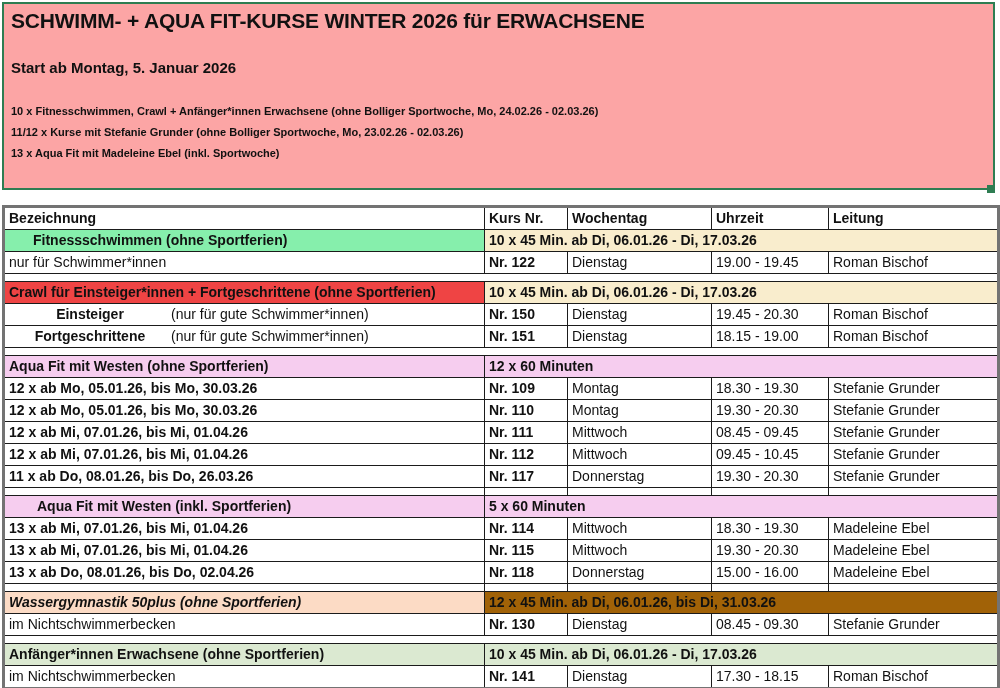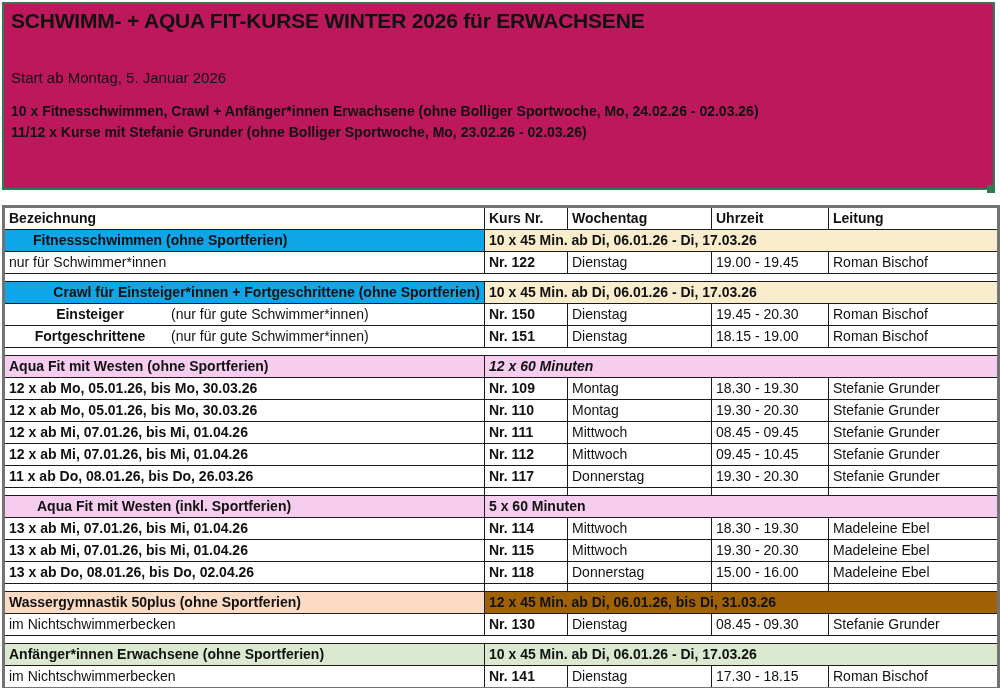--- a/index.html
+++ b/index.html
@@ -11,26 +11,26 @@
   
   .hdr-box {
     position:absolute; left:2px; top:2px; width:993px; height:188px;
     box-sizing:border-box; border:2px solid #2e7d52; background:#d9d9d9;
   }
   .hdr-title {
     position:absolute; left:7px; top:5px;
     font-size:21px; font-weight:bold; letter-spacing:-0.2px; white-space:nowrap;
   }
   .hdr-sub {
-    position:absolute; left:7px; top:65px;
-    font-size:15px; font-weight:normal; white-space:nowrap;
+    position:absolute; left:7px; top:55px;
+    font-size:15px; font-weight:bold; white-space:nowrap;
   }
   .hdr-notes {
     position:absolute; left:7px; top:97px;
-    font-size:14px; font-weight:bold; line-height:21px; white-space:nowrap;
+    font-size:11px; font-weight:bold; line-height:21px; white-space:nowrap;
   }
   .sel-handle {
     position:absolute; left:987px; top:185px; width:8px; height:8px;
     background:#245c3d; z-index:3;
   }
   
   table.tbl {
     position:absolute; left:2px; top:205px; width:995px;
     border-collapse:collapse; table-layout:fixed;
     border:3px solid #737373;
@@ -44,26 +44,27 @@
   .tbl thead td { font-weight:bold; }
   .tbl td.b, .tbl .b { font-weight:bold; }
   .tbl tr.sec td { font-weight:bold; }
   .tbl tr.gap td { height:7px; border-left:none; border-right:none; padding:0; }
   .tbl tr.gapd td { border-left:1px solid #1b1b1b; border-right:1px solid #1b1b1b; }
   .nw { display:inline-block; min-width:162px;text-align:center; }
 </style>
 </head>
 <body>
 
-<div class="hdr-box" style="background: #be185d; border-color: rgb(46, 125, 82);">
+<div class="hdr-box" style="background: #fca5a5; border-color: rgb(46, 125, 82);">
   <div class="hdr-title">SCHWIMM- + AQUA FIT-KURSE WINTER 2026 für ERWACHSENE</div>
   <div class="hdr-sub">Start ab Montag, 5. Januar 2026</div>
   <div class="hdr-notes">
     <div>10 x Fitnesschwimmen, Crawl + Anfänger*innen Erwachsene (ohne Bolliger Sportwoche, Mo, 24.02.26 - 02.03.26)</div>
     <div>11/12 x Kurse mit Stefanie Grunder (ohne Bolliger Sportwoche, Mo, 23.02.26 - 02.03.26)</div>
+    <div>13 x Aqua Fit mit Madeleine Ebel (inkl. Sportwoche)</div>
   </div>
 </div>
 <div class="sel-handle" style="background: rgb(46, 125, 82);"></div>
 
 <table class="tbl">
   <colgroup>
     <col style="width:481px">
     <col style="width:83px">
     <col style="width:144px">
     <col style="width:117px">
@@ -73,39 +74,39 @@
     <tr>
       <td>Bezeichnung</td>
       <td>Kurs Nr.</td>
       <td>Wochentag</td>
       <td>Uhrzeit</td>
       <td>Leitung</td>
     </tr>
   </thead>
   <tbody>
       <tr class="sec">
-        <td style="background: #0ea5e9; padding-left: 28px;">Fitnessschwimmen (ohne Sportferien)</td>
+        <td style="background: #86efac; padding-left: 28px;">Fitnessschwimmen (ohne Sportferien)</td>
         <td colspan="4" style="background: rgb(249, 237, 205);">10 x 45 Min. ab Di, 06.01.26 - Di, 17.03.26</td>
       </tr>
       <tr>
         <td><span>nur für Schwimmer*innen</span></td>
         <td class="b">Nr. 122</td>
         <td>Dienstag</td>
         <td>19.00 - 19.45</td>
         <td>Roman Bischof</td>
       </tr>
       <tr class="gap">
         <td></td>
         <td></td>
         <td></td>
         <td></td>
         <td></td>
       </tr>
       <tr class="sec">
-        <td style="background: #0ea5e9; text-align: right;">Crawl für Einsteiger*innen + Fortgeschrittene (ohne Sportferien)</td>
+        <td style="background: #ef4444;">Crawl für Einsteiger*innen + Fortgeschrittene (ohne Sportferien)</td>
         <td colspan="4" style="background: rgb(249, 237, 205);">10 x 45 Min. ab Di, 06.01.26 - Di, 17.03.26</td>
       </tr>
       <tr>
         <td><span class="b nw">Einsteiger</span><span>(nur für gute Schwimmer*innen)</span></td>
         <td class="b">Nr. 150</td>
         <td>Dienstag</td>
         <td>19.45 - 20.30</td>
         <td>Roman Bischof</td>
       </tr>
       <tr>
@@ -117,21 +118,21 @@
       </tr>
       <tr class="gap">
         <td></td>
         <td></td>
         <td></td>
         <td></td>
         <td></td>
       </tr>
       <tr class="sec">
         <td style="background: rgb(246, 205, 239);">Aqua Fit mit Westen (ohne Sportferien)</td>
-        <td colspan="4" style="background: rgb(246, 205, 239); font-style: italic;">12 x 60 Minuten</td>
+        <td colspan="4" style="background: rgb(246, 205, 239);">12 x 60 Minuten</td>
       </tr>
       <tr>
         <td><span class="b">12 x ab Mo, 05.01.26, bis Mo, 30.03.26</span></td>
         <td class="b">Nr. 109</td>
         <td>Montag</td>
         <td>18.30 - 19.30</td>
         <td>Stefanie Grunder</td>
       </tr>
       <tr>
         <td><span class="b">12 x ab Mo, 05.01.26, bis Mo, 30.03.26</span></td>
@@ -194,21 +195,21 @@
         <td>Madeleine Ebel</td>
       </tr>
       <tr class="gap gapd">
         <td></td>
         <td></td>
         <td></td>
         <td></td>
         <td></td>
       </tr>
       <tr class="sec">
-        <td style="background: rgb(252, 219, 197);">Wassergymnastik 50plus (ohne Sportferien)</td>
+        <td style="background: rgb(252, 219, 197); font-style: italic;">Wassergymnastik 50plus (ohne Sportferien)</td>
         <td colspan="4" style="background: #a16207;">12 x 45 Min. ab Di, 06.01.26, bis Di, 31.03.26</td>
       </tr>
       <tr>
         <td><span>im Nichtschwimmerbecken</span></td>
         <td class="b">Nr. 130</td>
         <td>Dienstag</td>
         <td>08.45 - 09.30</td>
         <td>Stefanie Grunder</td>
       </tr>
       <tr class="gap">

